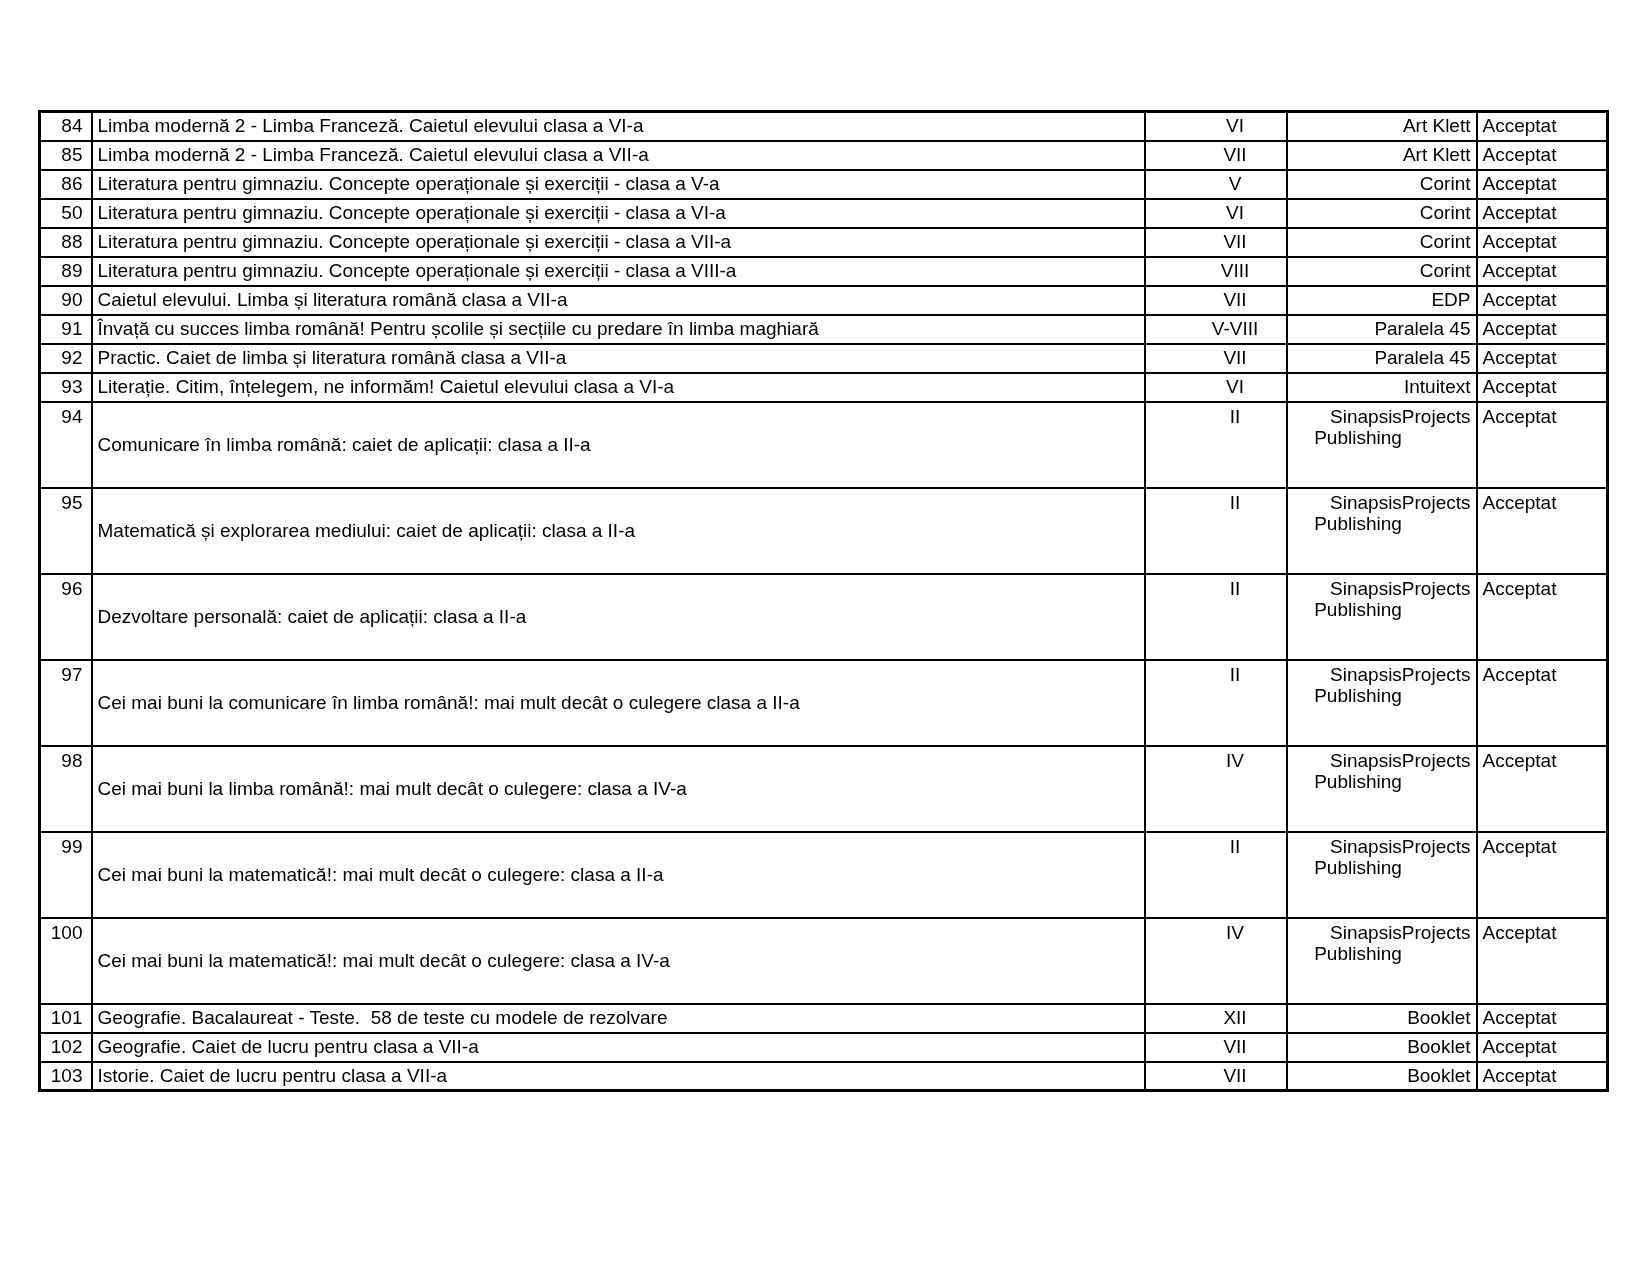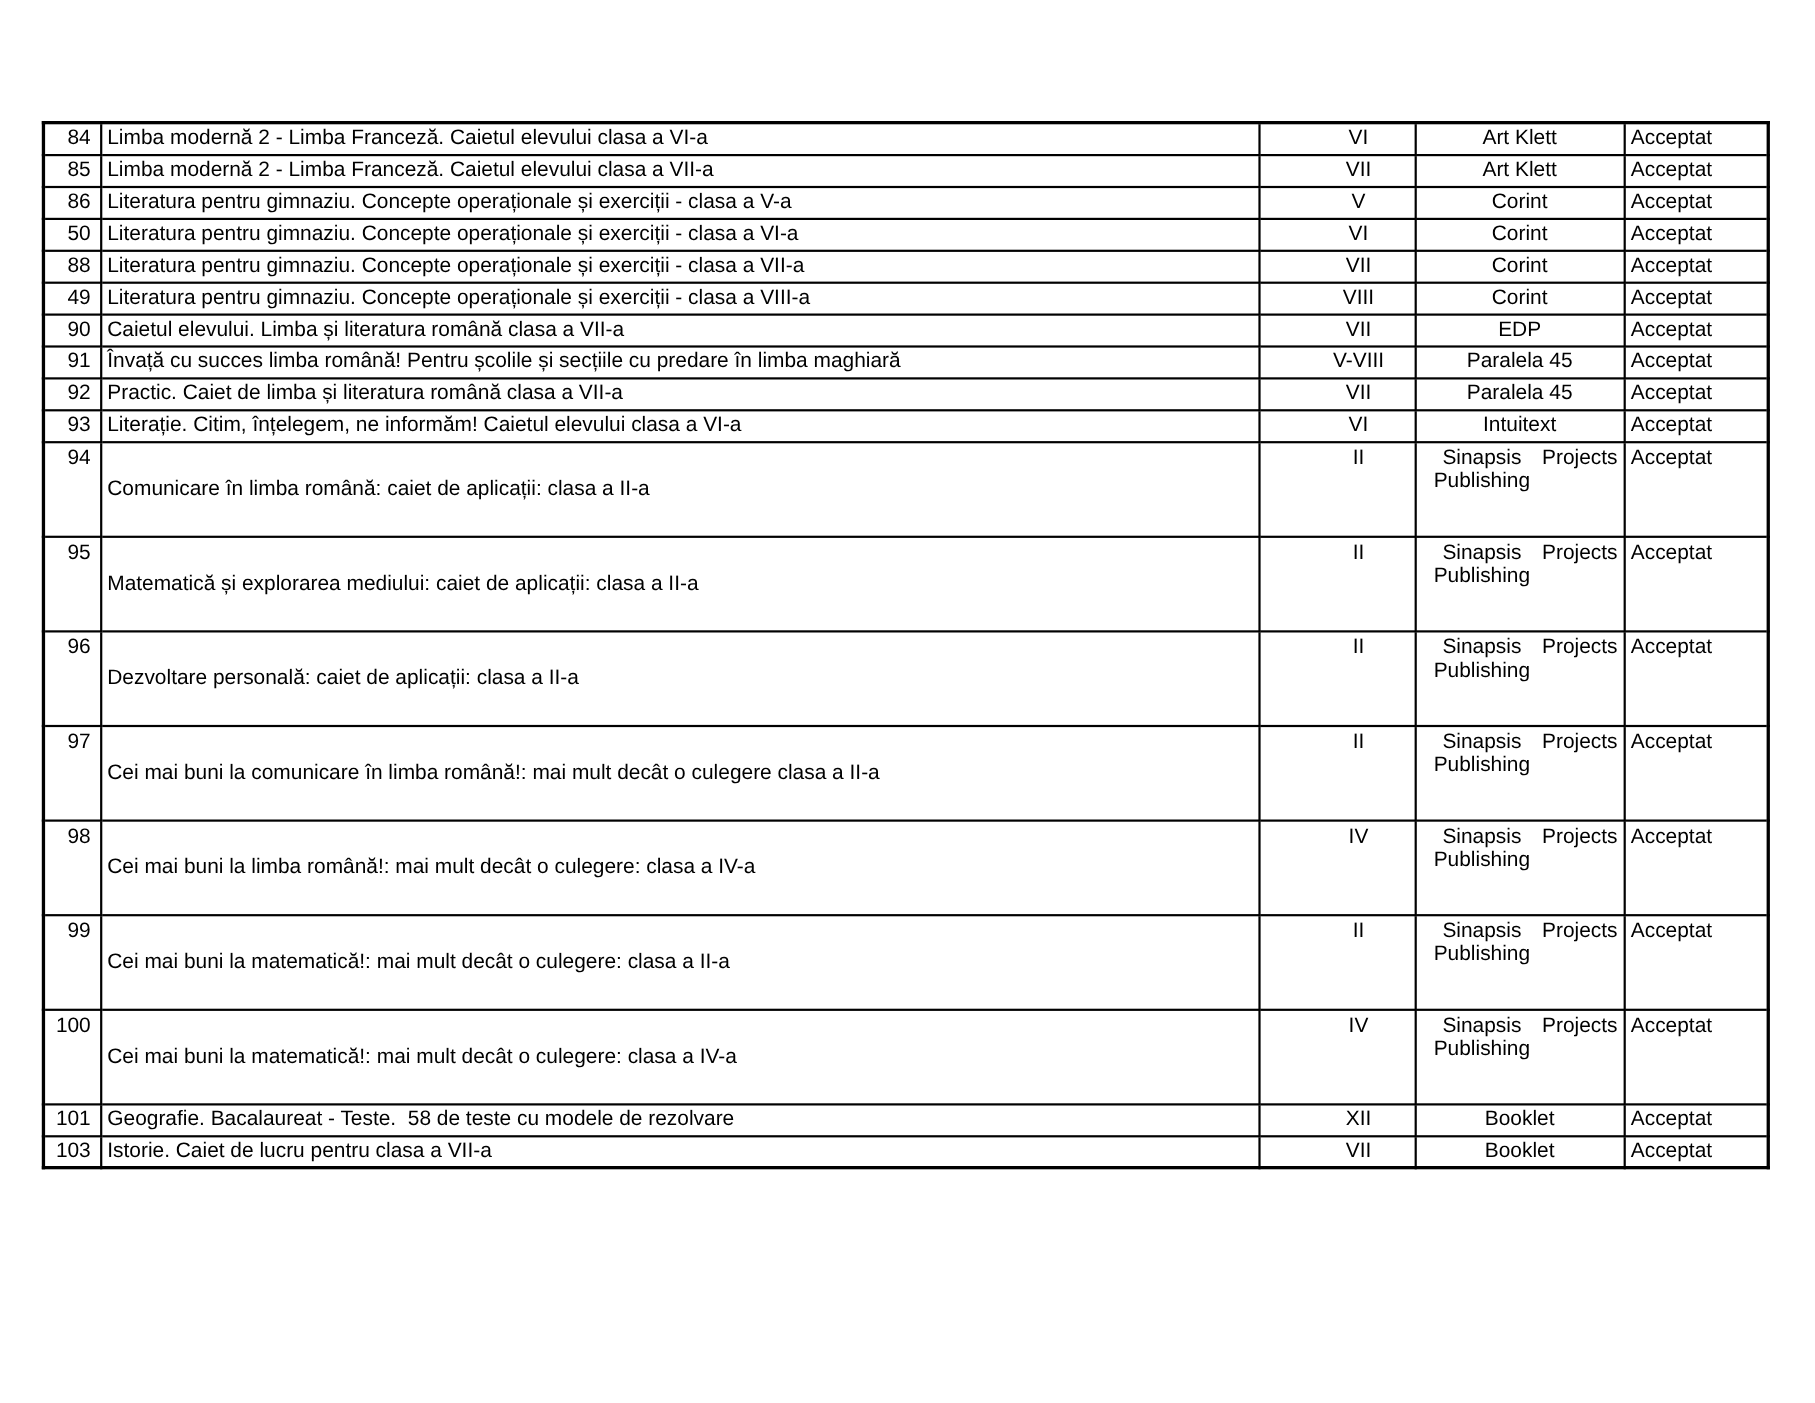--- a/index.html
+++ b/index.html
@@ -45,21 +45,21 @@
   }
   td.c-title {
     text-align: left;
     white-space: pre-wrap;
   }
   td.c-class {
     text-align: center;
     padding-left: 44px;
   }
   td.c-pub {
-    text-align: center;
+    text-align: right;
   }
   td.c-status {
     font-weight: normal;
     text-align: left;
   }
 
   
   tr.tall td.c-no,
   tr.tall td.c-class,
   tr.tall td.c-status,
@@ -144,21 +144,21 @@
     <td class="c-class">VII</td>
     <td class="c-pub">
       <div class="pub-wrap">
         <span class="pub1">Corint</span>
         
       </div>
     </td>
     <td class="c-status">Acceptat</td>
   </tr>
         <tr>
-    <td class="c-no">49</td>
+    <td class="c-no">89</td>
     <td class="c-title">Literatura pentru gimnaziu. Concepte operaționale și exerciții - clasa a VIII-a</td>
     <td class="c-class">VIII</td>
     <td class="c-pub">
       <div class="pub-wrap">
         <span class="pub1">Corint</span>
         
       </div>
     </td>
     <td class="c-status">Acceptat</td>
   </tr>
@@ -291,20 +291,32 @@
         <span class="pub1">Sinapsis Publishing</span>
         <span class="pub2">Projects</span>
       </div>
     </td>
     <td class="c-status">Acceptat</td>
   </tr>
         <tr>
     <td class="c-no">101</td>
     <td class="c-title">Geografie. Bacalaureat - Teste.  58 de teste cu modele de rezolvare</td>
     <td class="c-class">XII</td>
+    <td class="c-pub">
+      <div class="pub-wrap">
+        <span class="pub1">Booklet</span>
+        
+      </div>
+    </td>
+    <td class="c-status">Acceptat</td>
+  </tr>
+        <tr>
+    <td class="c-no">102</td>
+    <td class="c-title">Geografie. Caiet de lucru pentru clasa a VII-a</td>
+    <td class="c-class">VII</td>
     <td class="c-pub">
       <div class="pub-wrap">
         <span class="pub1">Booklet</span>
         
       </div>
     </td>
     <td class="c-status">Acceptat</td>
   </tr>
         <tr>
     <td class="c-no">103</td>

